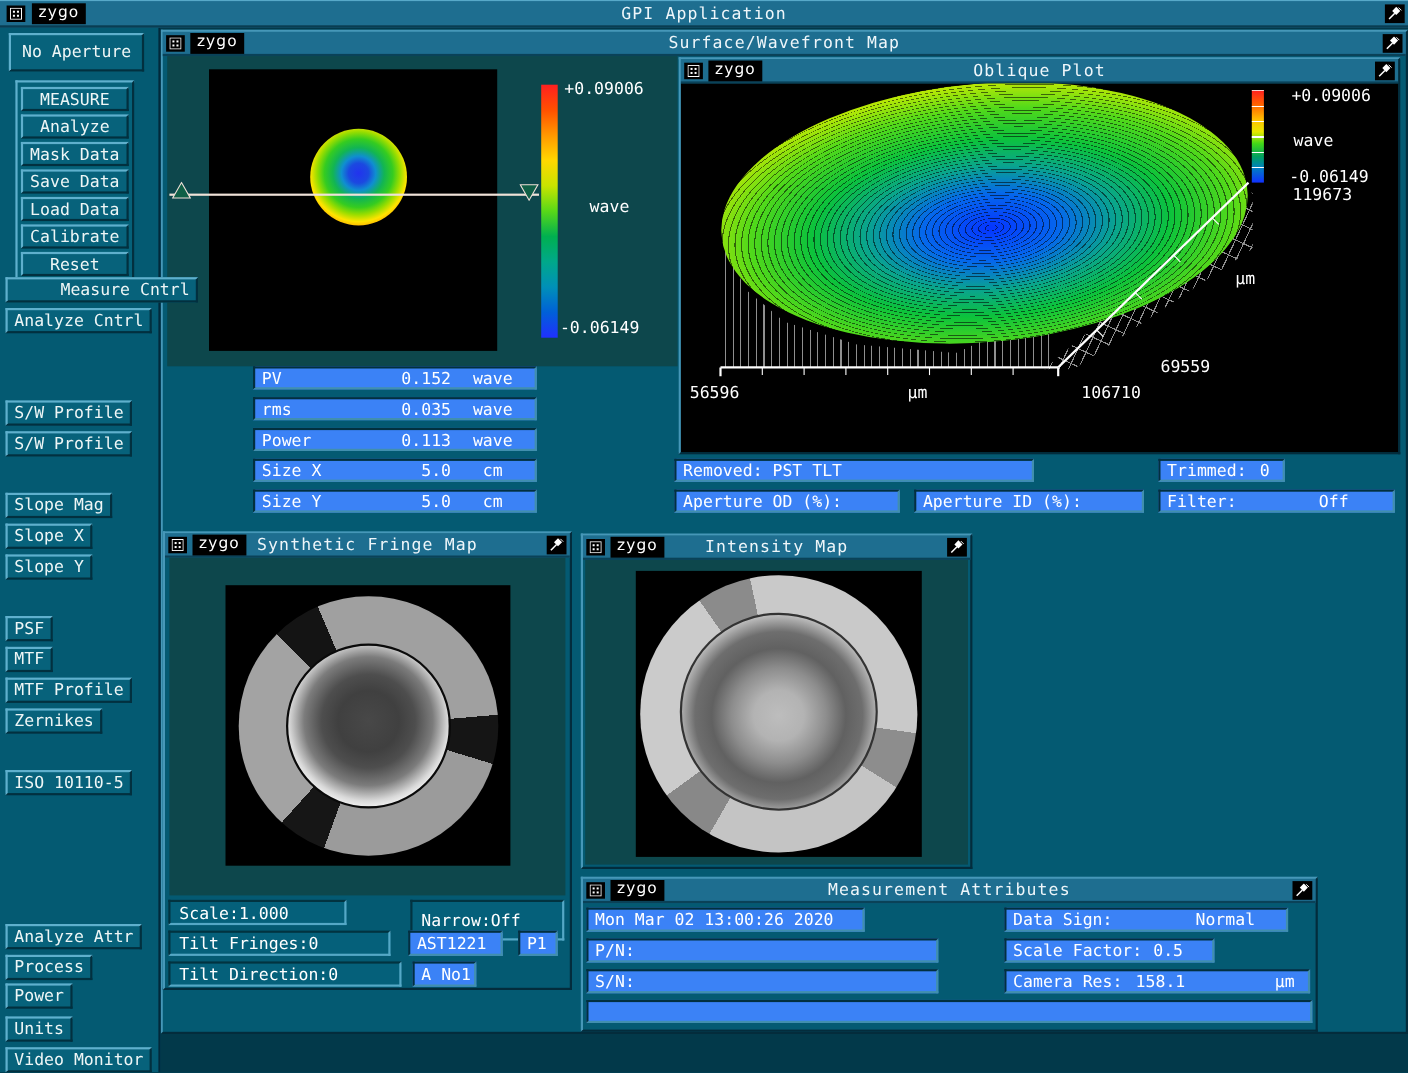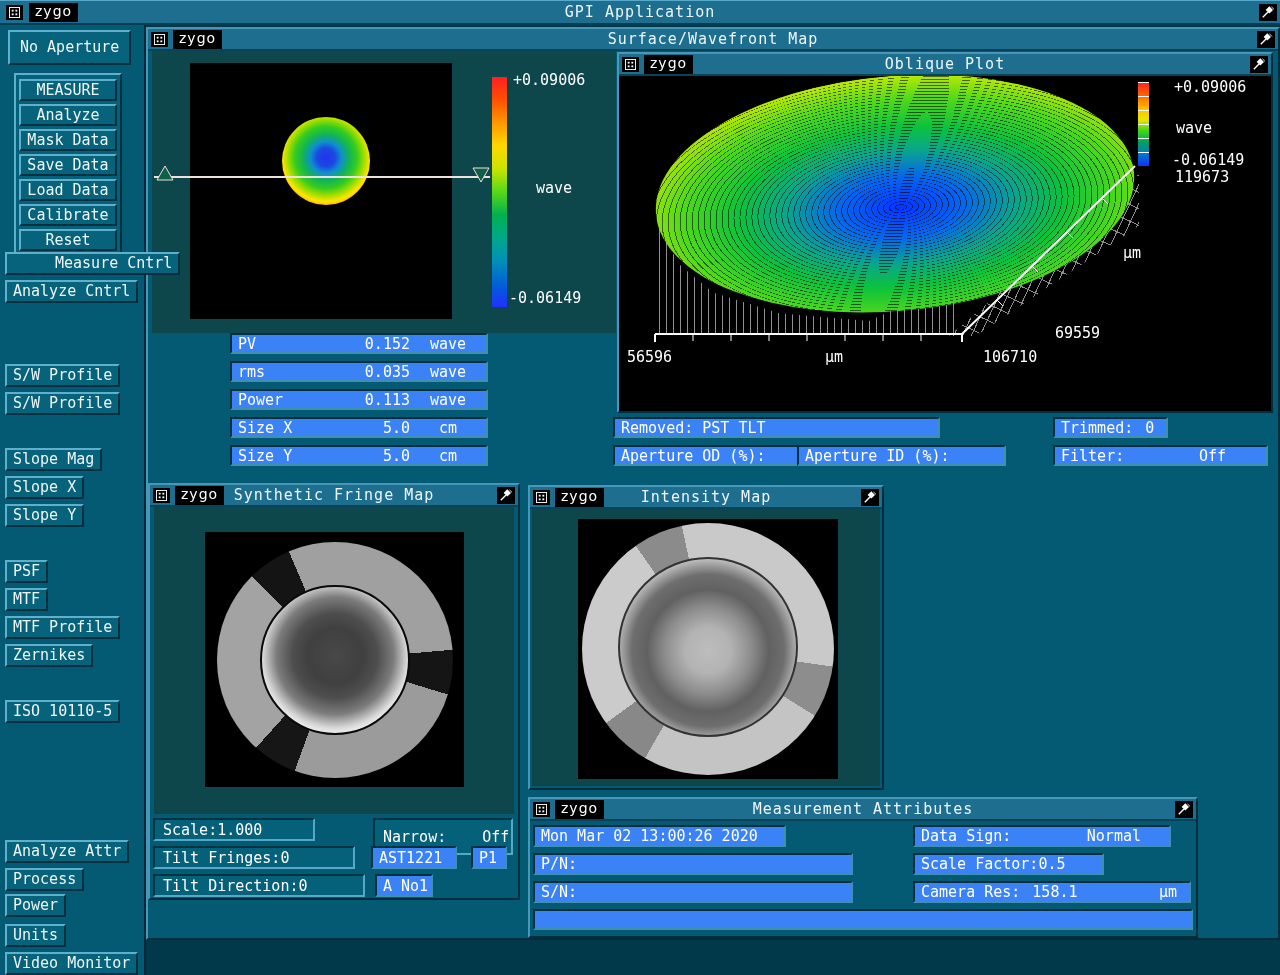--- a/index.html
+++ b/index.html
@@ -123,21 +123,21 @@
 
     <div class="bfield" style="left:465px;top:388px;width:327px;height:21px;">
       <span>Removed: PST TLT</span>
     </div>
     <div class="bfield" style="left:905px;top:388px;width:115px;height:21px;">
       <span>Trimmed:</span><span style="margin-left:12px;">0</span>
     </div>
     <div class="bfield" style="left:465px;top:416px;width:205px;height:21px;">
       <span>Aperture OD (%):</span>
     </div>
-    <div class="bfield" style="left:649px;top:416px;width:209px;height:21px;">
+    <div class="bfield" style="left:683px;top:416px;width:209px;height:21px;">
       <span>Aperture ID (%):</span>
     </div>
     <div class="bfield" style="left:905px;top:416px;width:215px;height:21px;">
       <span>Filter:</span><span style="margin-left:auto;margin-right:34px;">Off</span>
     </div>
   </div>
 
   <div class="window" id="win-oblique" style="left:617px;top:52px;width:656px;height:361px;">
     <div class="titlebar">
       <span class="micon">
@@ -217,21 +217,21 @@
     <div class="panel" style="left:4px;top:22px;width:360px;height:307px;">
       <div class="bimg" style="left:51px;top:25px;width:259px;height:255px;">
         <div class="pinwheel" style="left:12px;top:10px;width:236px;height:236px;"></div>
         <div class="optic" style="left:55px;top:53px;width:150px;height:150px;"></div>
       </div>
     </div>
     <div class="tfield" style="left:3px;top:333px;width:162px;height:23px;">
       <span>Scale:</span>
         <span>1.000</span>
     </div>
-    <div class="tfield" style="left:223px;top:333px;width:140px;height:37px;gap:36px;">
+    <div class="tfield" style="left:223px;top:333px;width:140px;height:37px;">
       <span>Narrow:</span>
         <span>Off</span>
     </div>
     <div class="tfield" style="left:3px;top:361px;width:202px;height:23px;">
       <span>Tilt Fringes:</span>
         <span>0</span>
     </div>
     <div class="bfield" style="left:221px;top:361px;width:86px;height:23px;">
       <span>AST1221</span>
     </div>
@@ -300,21 +300,21 @@
     <div class="bfield" style="left:3px;top:26px;width:253px;height:22px;">
       <span>Mon Mar 02 13:00:26 2020</span>
     </div>
     <div class="bfield" style="left:383px;top:26px;width:258px;height:22px;">
       <span>Data Sign:</span><span style="margin-left:auto;margin-right:22px;">Normal</span>
     </div>
     <div class="bfield" style="left:3px;top:54px;width:320px;height:22px;">
       <span>P/N:</span>
     </div>
     <div class="bfield" style="left:383px;top:54px;width:191px;height:22px;">
-      <span>Scale Factor:</span><span style="">0.5</span>
+      <span>Scale Factor:</span><span style="margin-left:10px;">0.5</span>
     </div>
     <div class="bfield" style="left:3px;top:82px;width:320px;height:22px;">
       <span>S/N:</span>
     </div>
     <div class="bfield" style="left:383px;top:82px;width:278px;height:22px;">
       <span>Camera Res:</span><span style="margin-left:12px;">158.1</span><span style="margin-left:auto;margin-right:6px;">µm</span>
     </div>
     <div class="bfield" style="left:3px;top:110px;width:660px;height:21px;">
       <span></span>
     </div>

